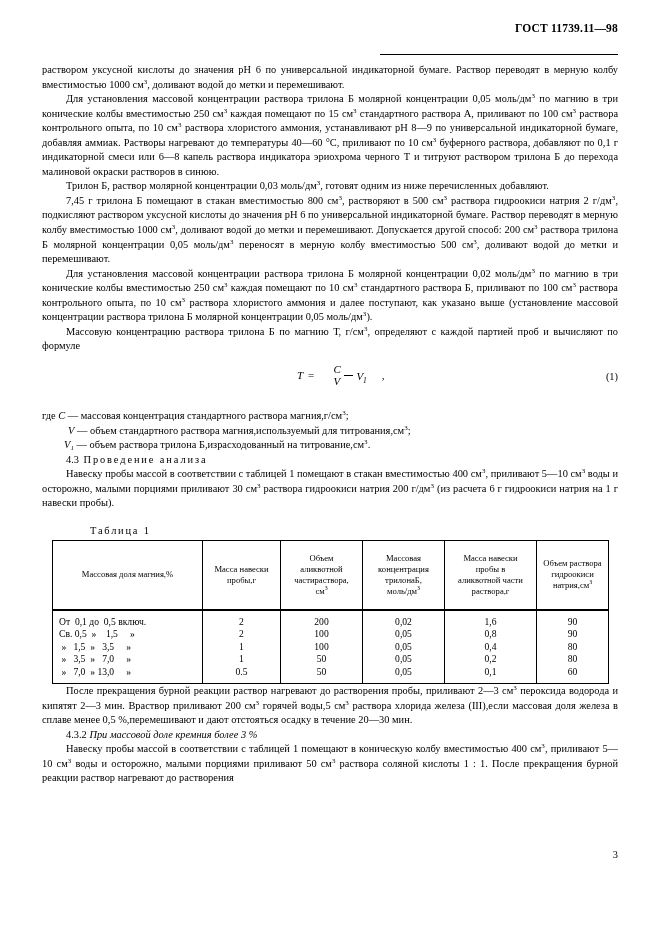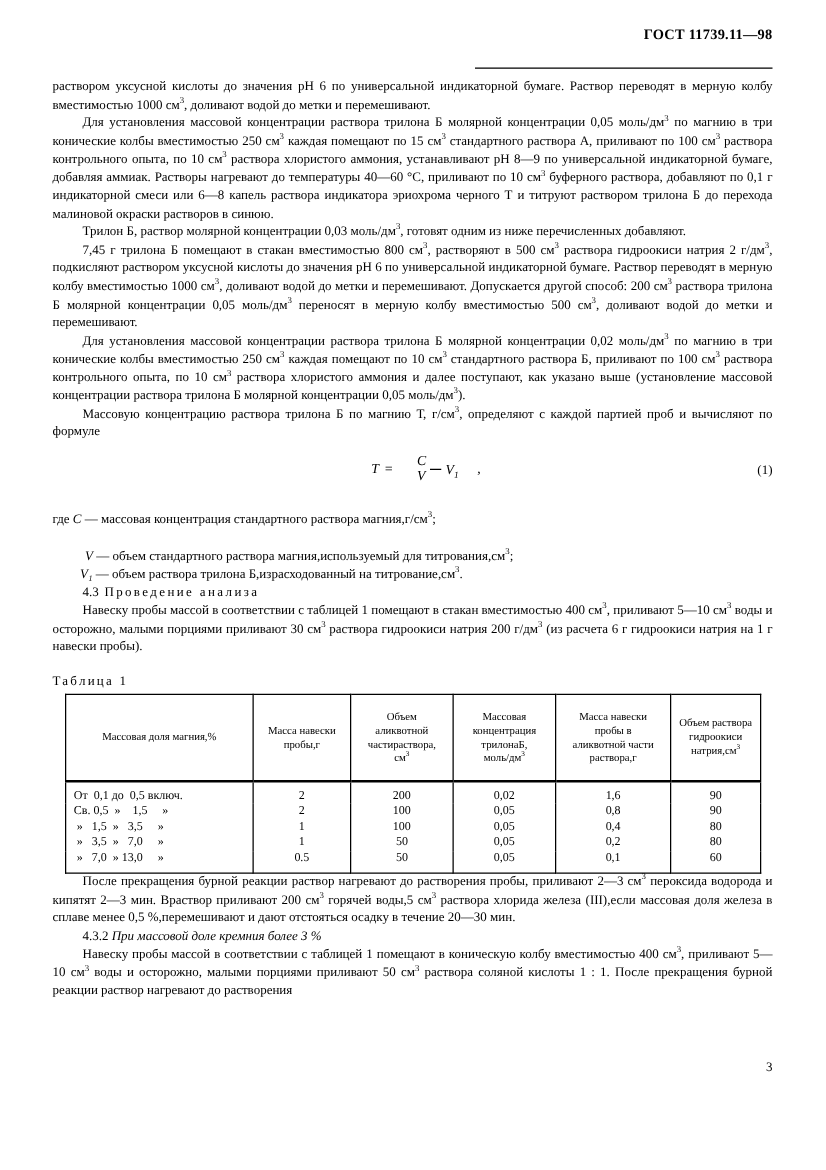--- a/index.html
+++ b/index.html
@@ -119,21 +119,21 @@
   .def-line {
     font-size: 10.4px;
     line-height: 14.6px;
     white-space: nowrap;
   }
   .def-line .sym {
     font-style: italic;
     display: inline-block;
   }
   .def-pad-1 { padding-left: 0px; }
-  .def-pad-2 { padding-left: 26px; margin-top: 15px; }
+  .def-pad-2 { padding-left: 26px; }
   .def-pad-3 { padding-left: 22px; }
   
   .heading-spaced {
     font-size: 10.4px;
     line-height: 14.6px;
     letter-spacing: 1.9px;
     text-indent: 24px;
   }
   .heading-spaced .num { letter-spacing: 0; }
   .subheading {
@@ -141,20 +141,21 @@
     line-height: 14.6px;
     text-indent: 24px;
   }
   .subheading .it { font-style: italic; }
   
   .table-caption {
     font-size: 10.4px;
     letter-spacing: 1.8px;
     margin-top: 14px;
     margin-bottom: 4px;
+    margin-left: 48px;
   }
   table.gost {
     border-collapse: collapse;
     width: 556px;
     margin-left: 10px;
     table-layout: fixed;
   }
   table.gost th, table.gost td {
     border: 1px solid #000;
     font-weight: normal;

